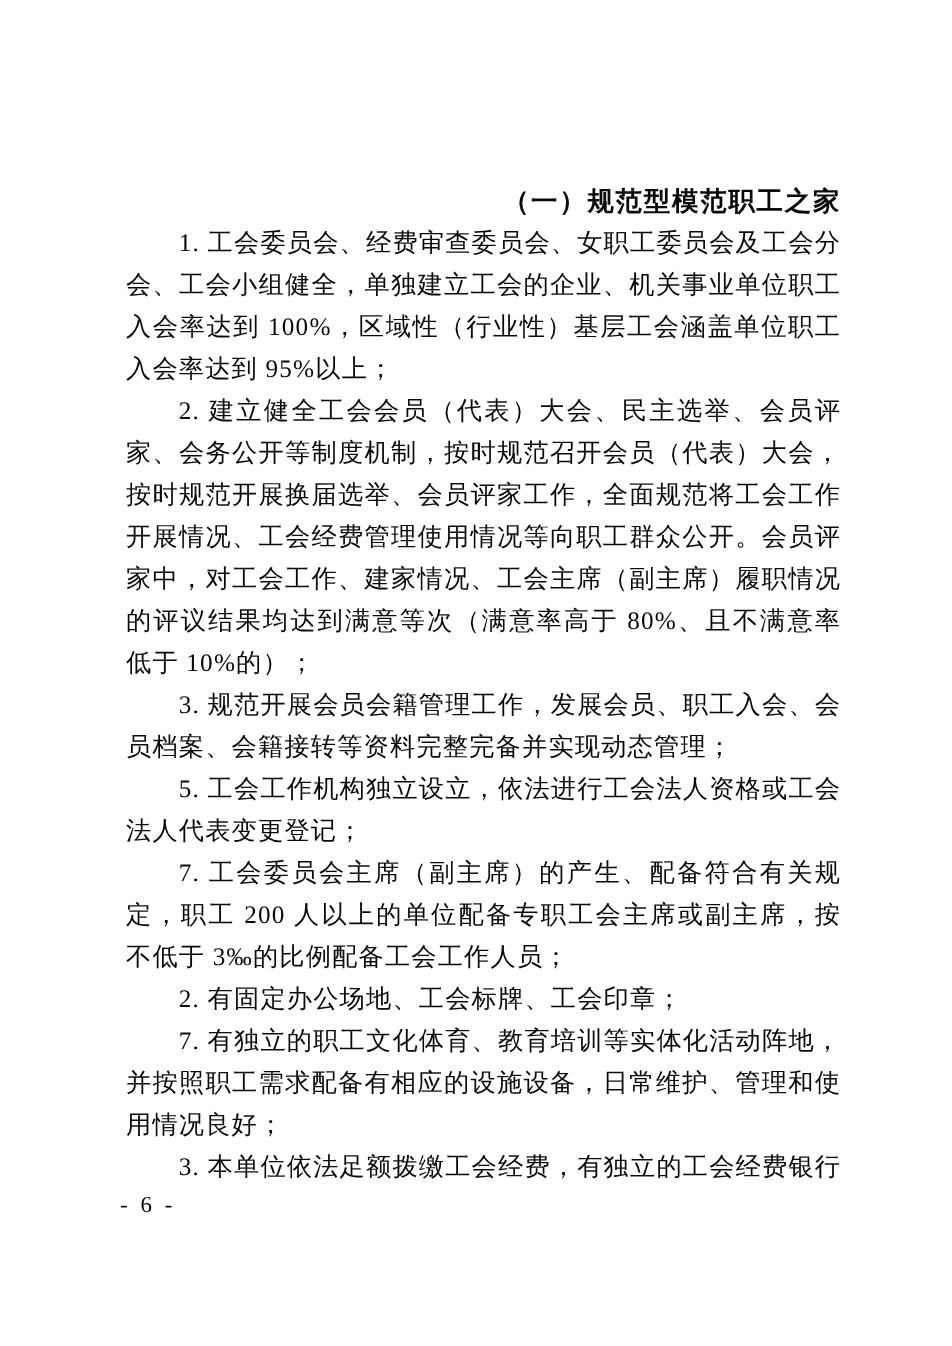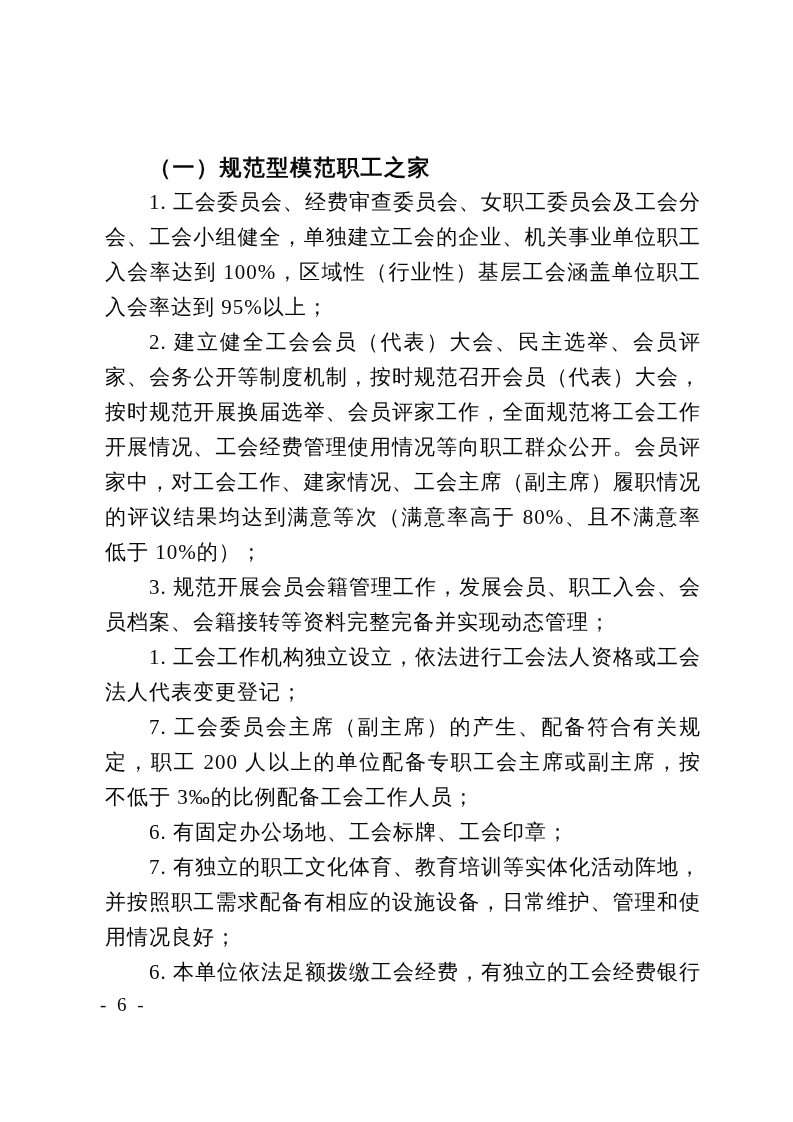--- a/index.html
+++ b/index.html
@@ -23,20 +23,21 @@
     width: 596px;
   }
   .heading {
     margin: 0;
     font-size: 22px;
     line-height: 35px;
     font-weight: bold;
     text-indent: 44px;
     letter-spacing: 1.5px;
     white-space: nowrap;
+    text-align: right;
   }
   .para {
     margin: 0;
     font-size: 21px;
     line-height: 35px;
     text-indent: 44px;
     text-align: justify;
     text-align-last: left;
     letter-spacing: 1px;
   }
@@ -52,20 +53,20 @@
 </style>
 </head>
 <body>
 
 <div class="page">
   <div class="content">
     <h2 class="heading">（一）规范型模范职工之家</h2>
     <p class="para">1. 工会委员会、经费审查委员会、女职工委员会及工会分会、工会小组健全，单独建立工会的企业、机关事业单位职工入会率达到 100%，区域性（行业性）基层工会涵盖单位职工入会率达到 95%以上；</p>
     <p class="para">2. 建立健全工会会员（代表）大会、民主选举、会员评家、会务公开等制度机制，按时规范召开会员（代表）大会，按时规范开展换届选举、会员评家工作，全面规范将工会工作开展情况、工会经费管理使用情况等向职工群众公开。会员评家中，对工会工作、建家情况、工会主席（副主席）履职情况的评议结果均达到满意等次（满意率高于 80%、且不满意率低于 10%的）；</p>
     <p class="para">3. 规范开展会员会籍管理工作，发展会员、职工入会、会员档案、会籍接转等资料完整完备并实现动态管理；</p>
-    <p class="para">1. 工会工作机构独立设立，依法进行工会法人资格或工会法人代表变更登记；</p>
+    <p class="para">5. 工会工作机构独立设立，依法进行工会法人资格或工会法人代表变更登记；</p>
     <p class="para">7. 工会委员会主席（副主席）的产生、配备符合有关规定，职工 200 人以上的单位配备专职工会主席或副主席，按不低于 3‰的比例配备工会工作人员；</p>
-    <p class="para">6. 有固定办公场地、工会标牌、工会印章；</p>
+    <p class="para">2. 有固定办公场地、工会标牌、工会印章；</p>
     <p class="para">7. 有独立的职工文化体育、教育培训等实体化活动阵地，并按照职工需求配备有相应的设施设备，日常维护、管理和使用情况良好；</p>
-    <p class="para">6. 本单位依法足额拨缴工会经费，有独立的工会经费银行</p>
+    <p class="para">3. 本单位依法足额拨缴工会经费，有独立的工会经费银行</p>
   </div>
   <div class="pagenum">- 6 -</div>
 </div>
 
 </body></html>

